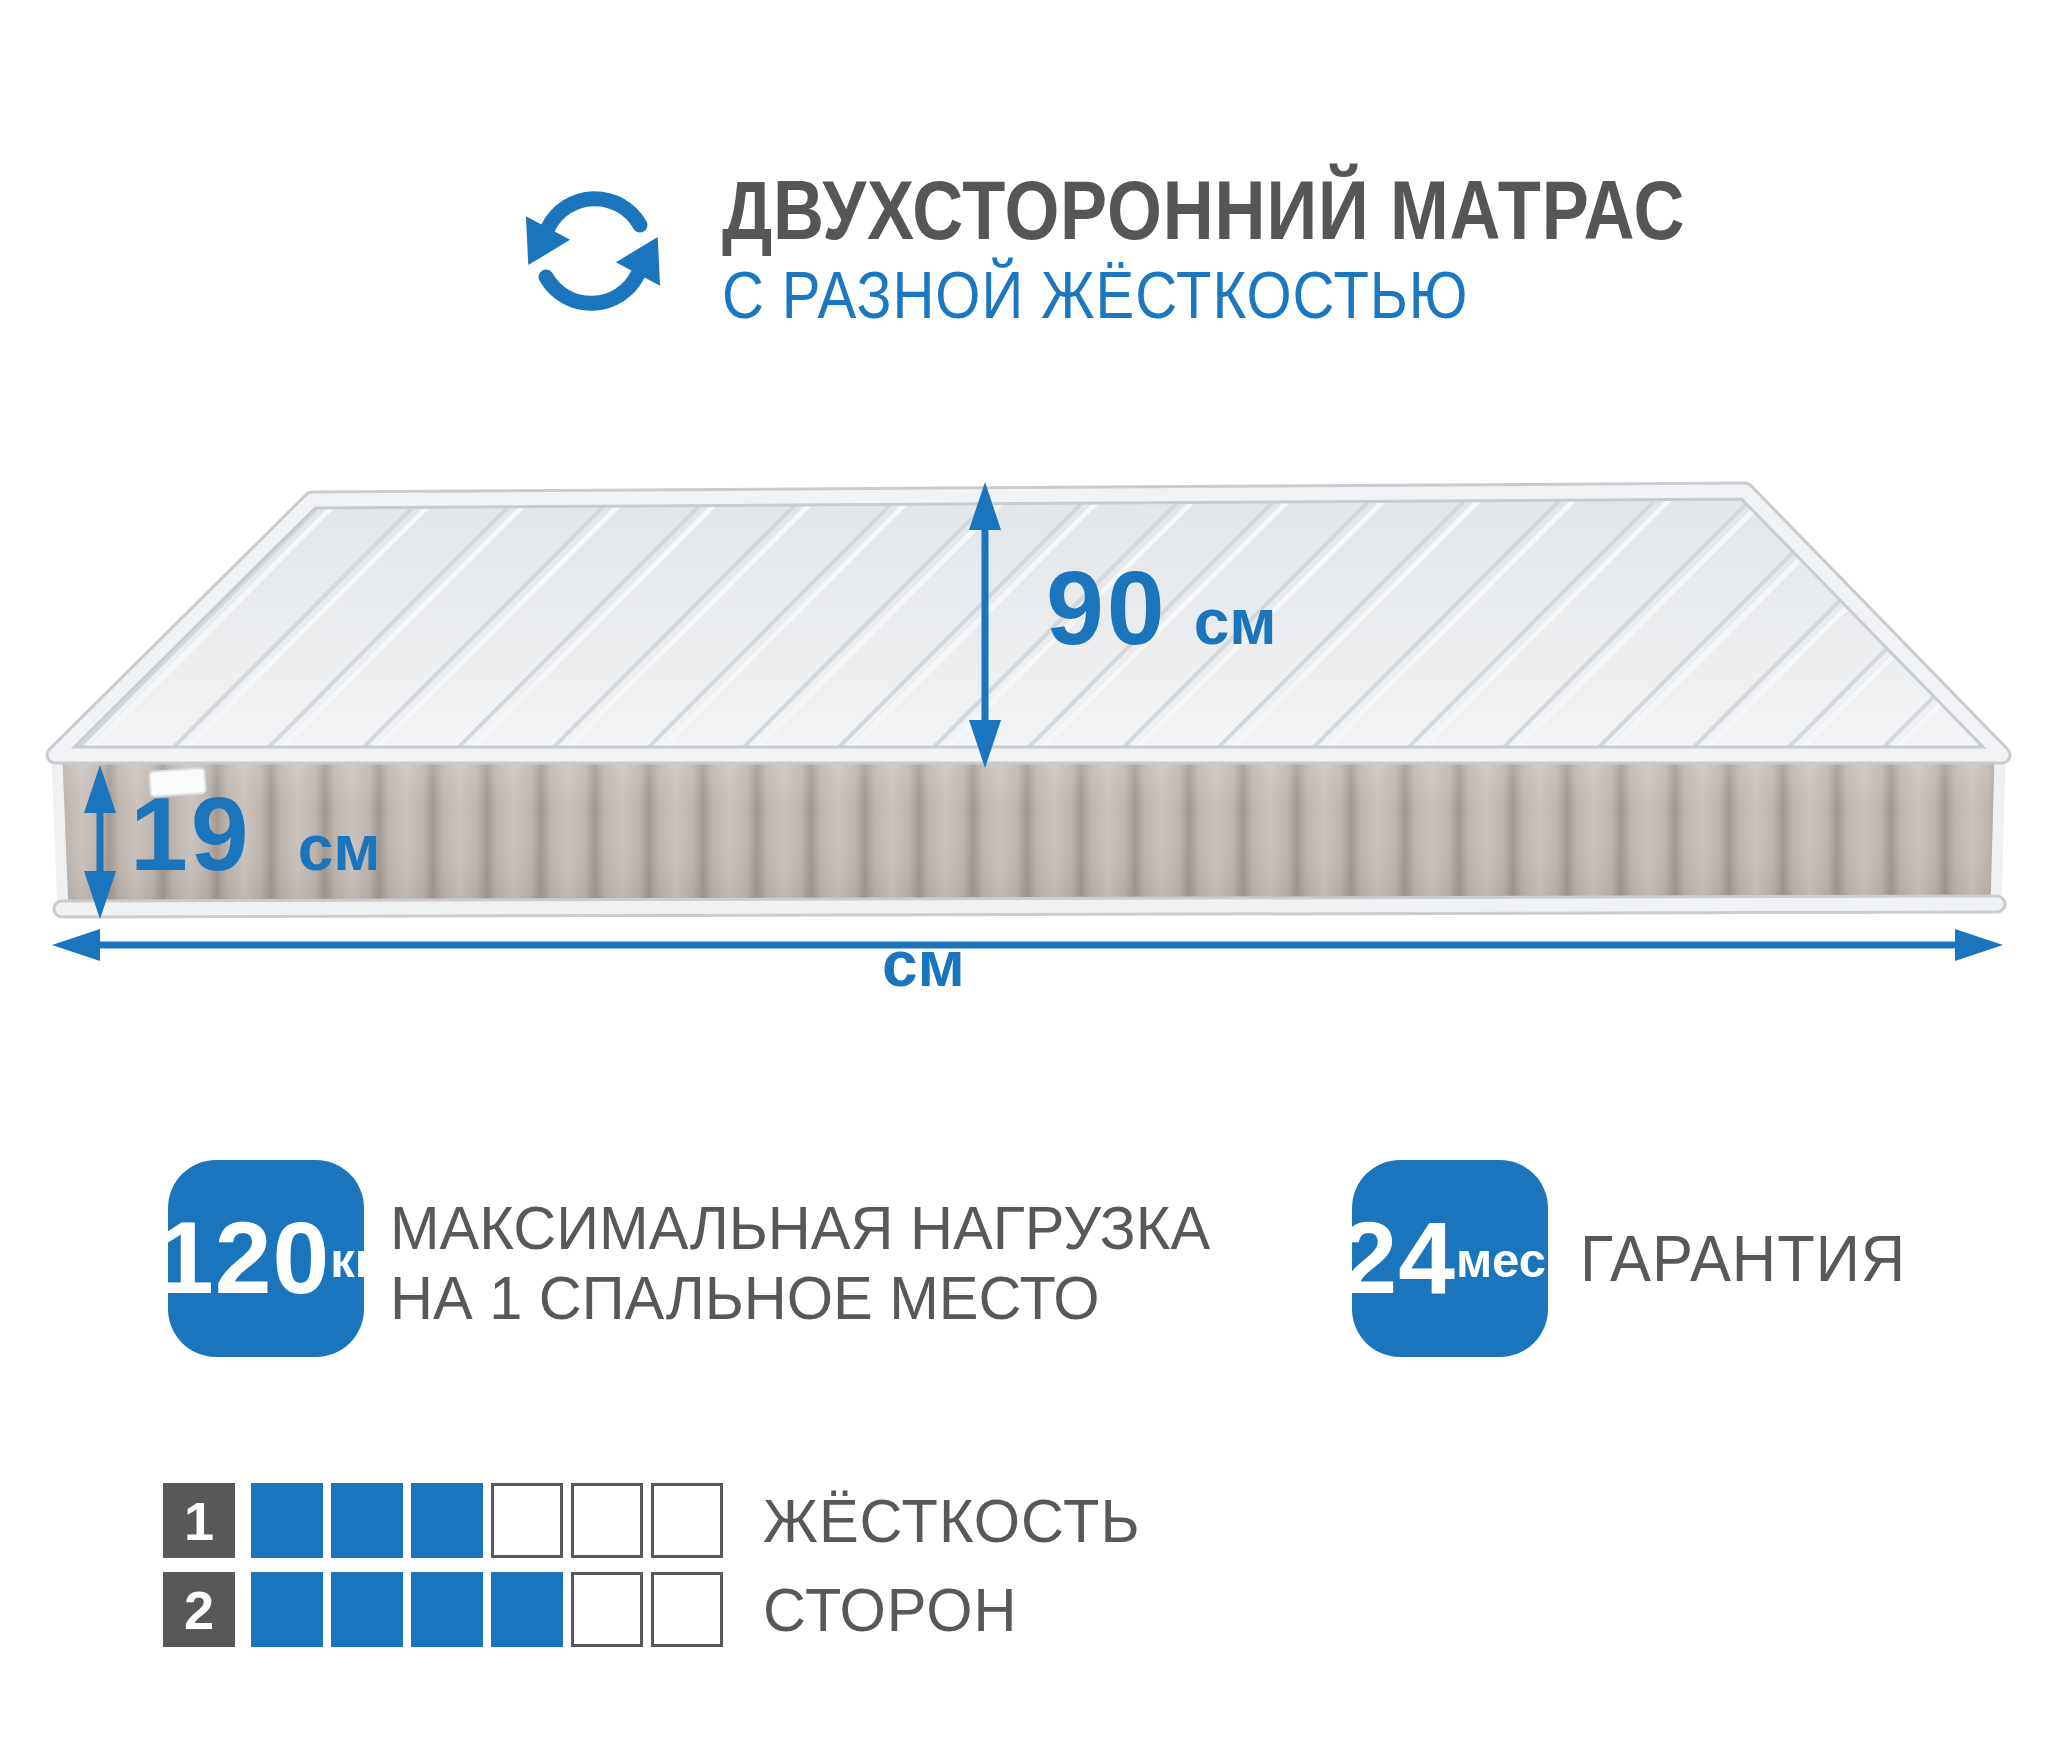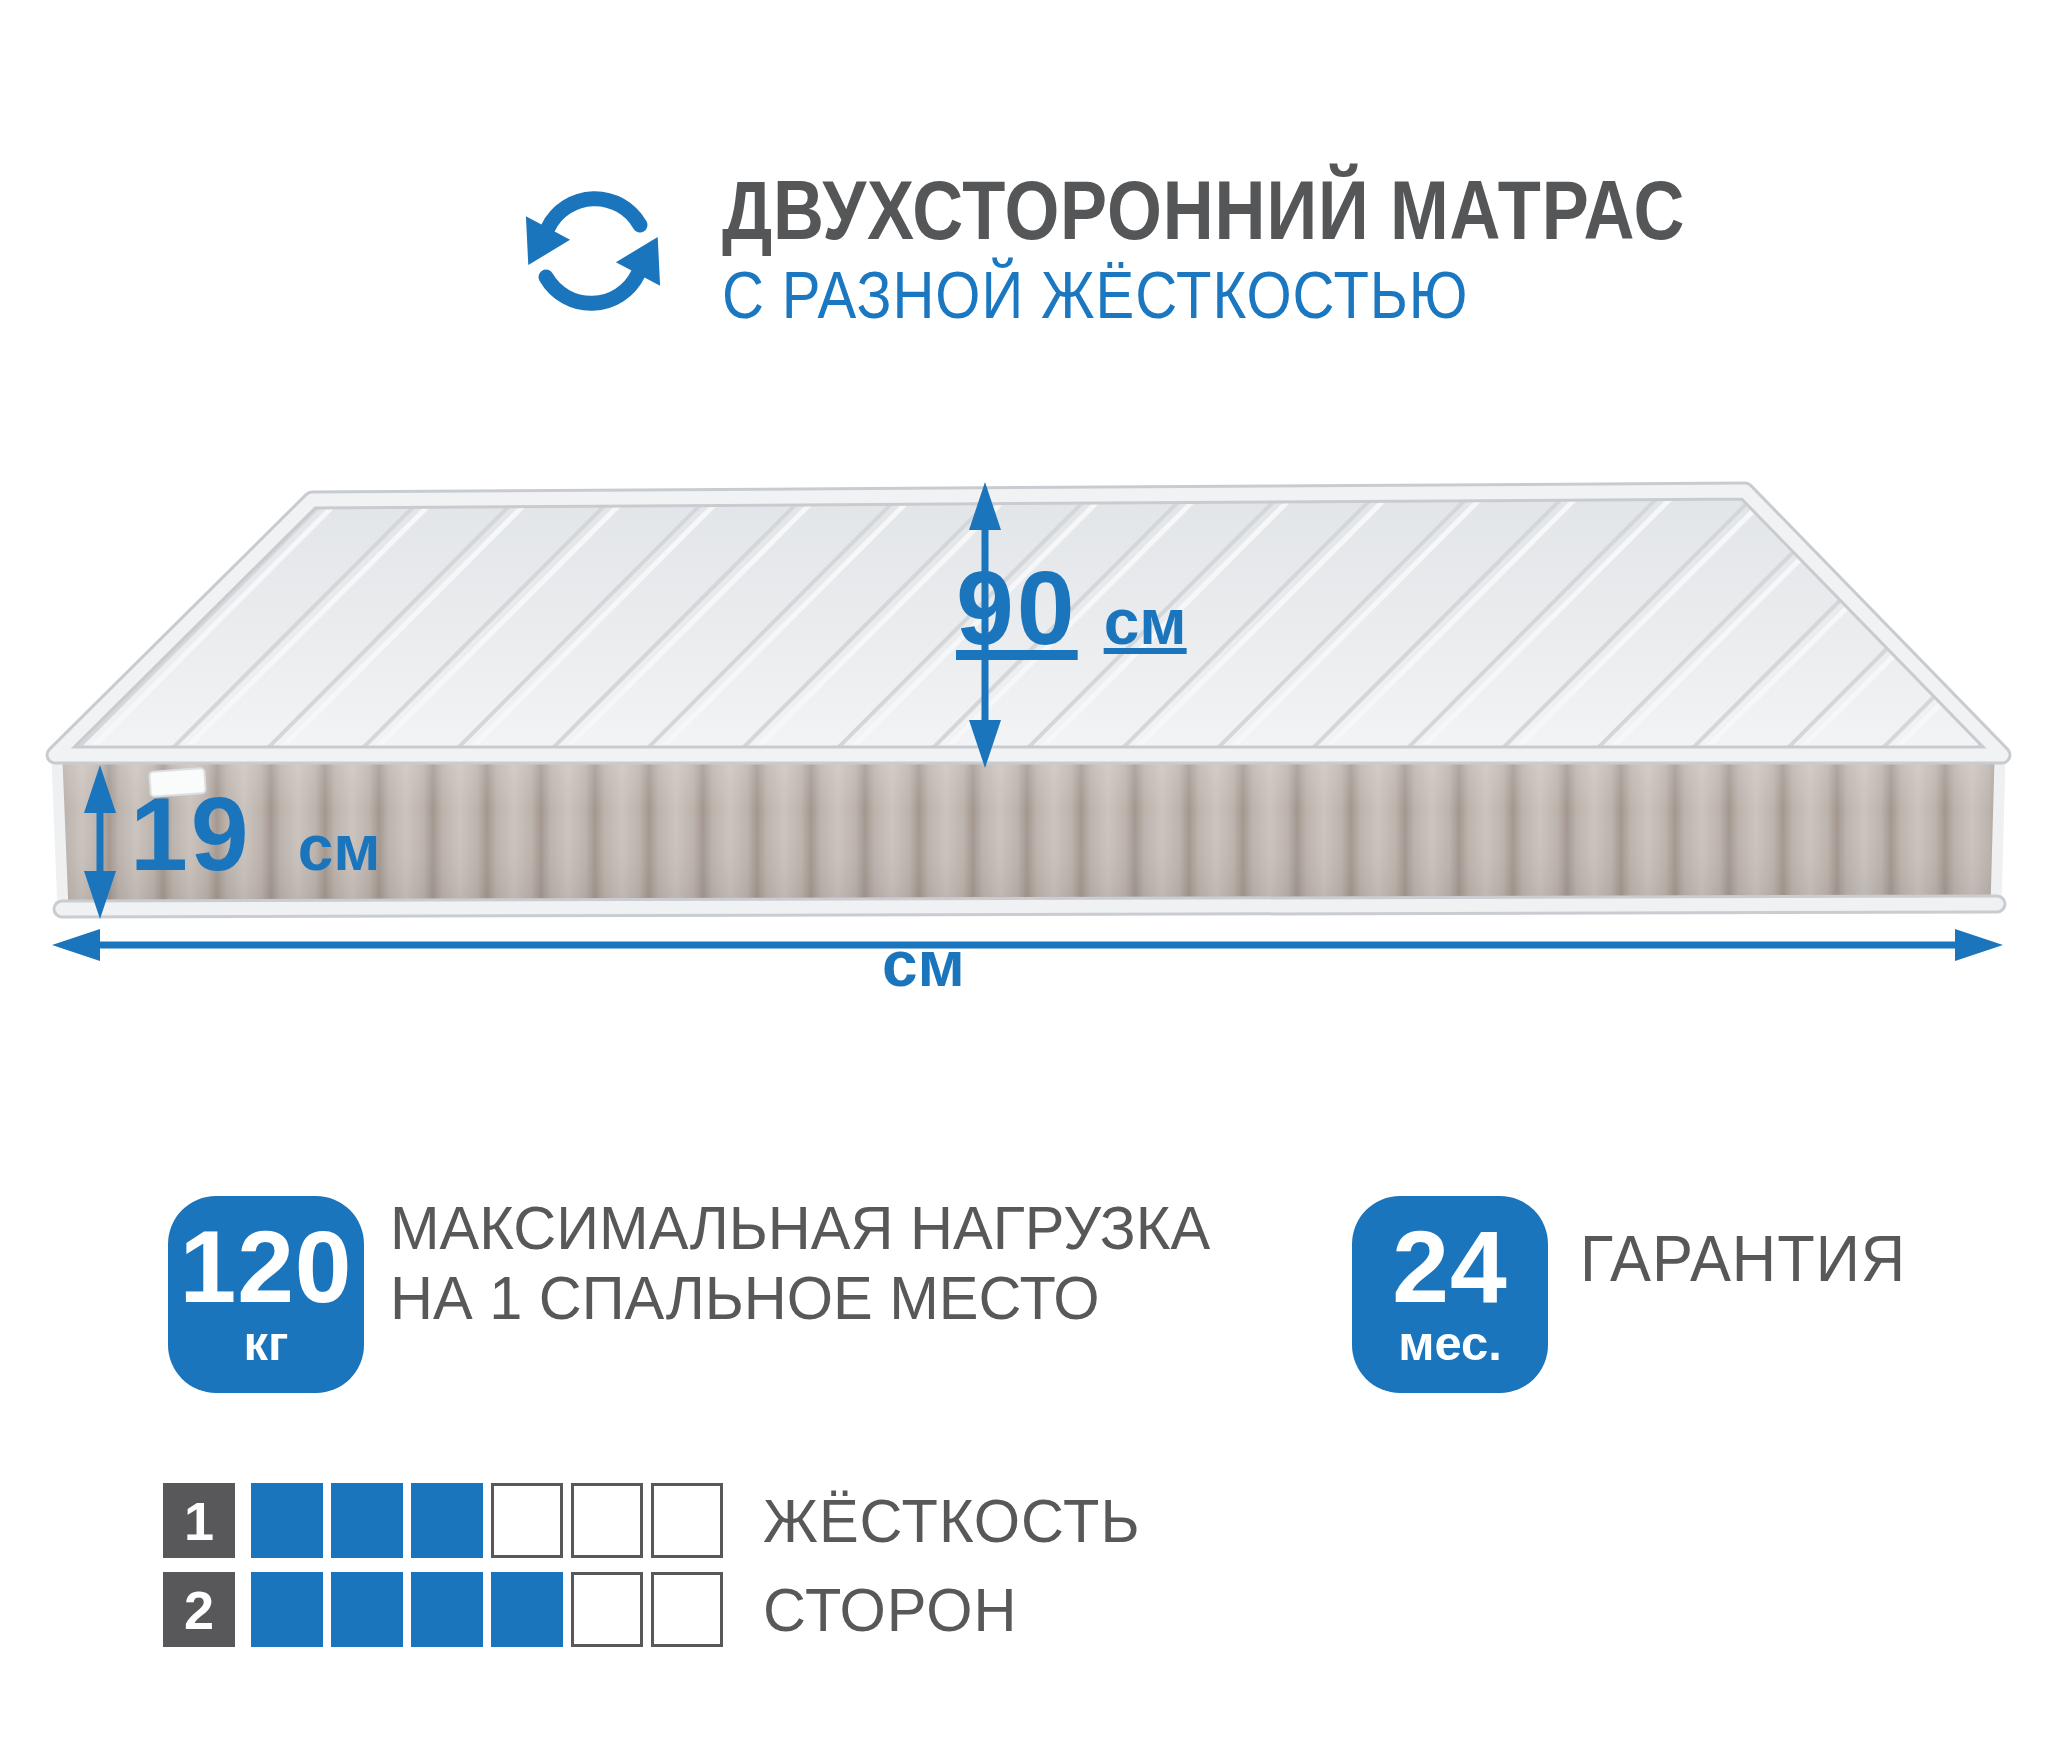--- a/index.html
+++ b/index.html
@@ -20,28 +20,28 @@
     transform:scaleX(.88);transform-origin:left top;white-space:nowrap;letter-spacing:1px;
   }
   
   .mattress-svg{position:absolute;left:0;top:420px;width:2048px;height:640px;}
   .dim-label{
     position:absolute;display:flex;align-items:baseline;
     color:#1b75bc;font-weight:700;white-space:nowrap;pointer-events:none;
   }
   .dim-label .val{font-size:104px;line-height:1;letter-spacing:3px;}
   .dim-label .unit{font-size:64px;line-height:1;margin-left:26px;}
-  .dim-width{left:956px;top:556px;text-decoration:underline;}
+  .dim-width{left:1046px;top:556px;}
   .dim-height{left:130px;top:782px;gap:20px;}
   .dim-length{left:856px;top:932px;}
   
   .badge{
     position:absolute;width:196px;height:197px;background:#1b75bc;border-radius:48px;
-    display:flex;flex-direction:column;align-items:center;justify-content:center;
-    color:#ffffff;text-align:center;margin-top:36px;
+    display:flex;flex-direction:row;align-items:center;justify-content:center;
+    color:#ffffff;text-align:center;
   }
   .badge .badge-value{font-size:102px;font-weight:700;line-height:.92;letter-spacing:1px;}
   .badge .badge-unit{font-size:49px;font-weight:700;line-height:1;margin-top:4px;}
   .badge-load{left:168px;top:1160px;}
   .badge-warranty{left:1352px;top:1160px;}
   .badge-desc{
     position:absolute;color:#58585a;font-size:62px;line-height:70px;
     white-space:nowrap;transform:scaleX(.96);transform-origin:left top;
   }
   .load-desc{left:390px;top:1193px;}

